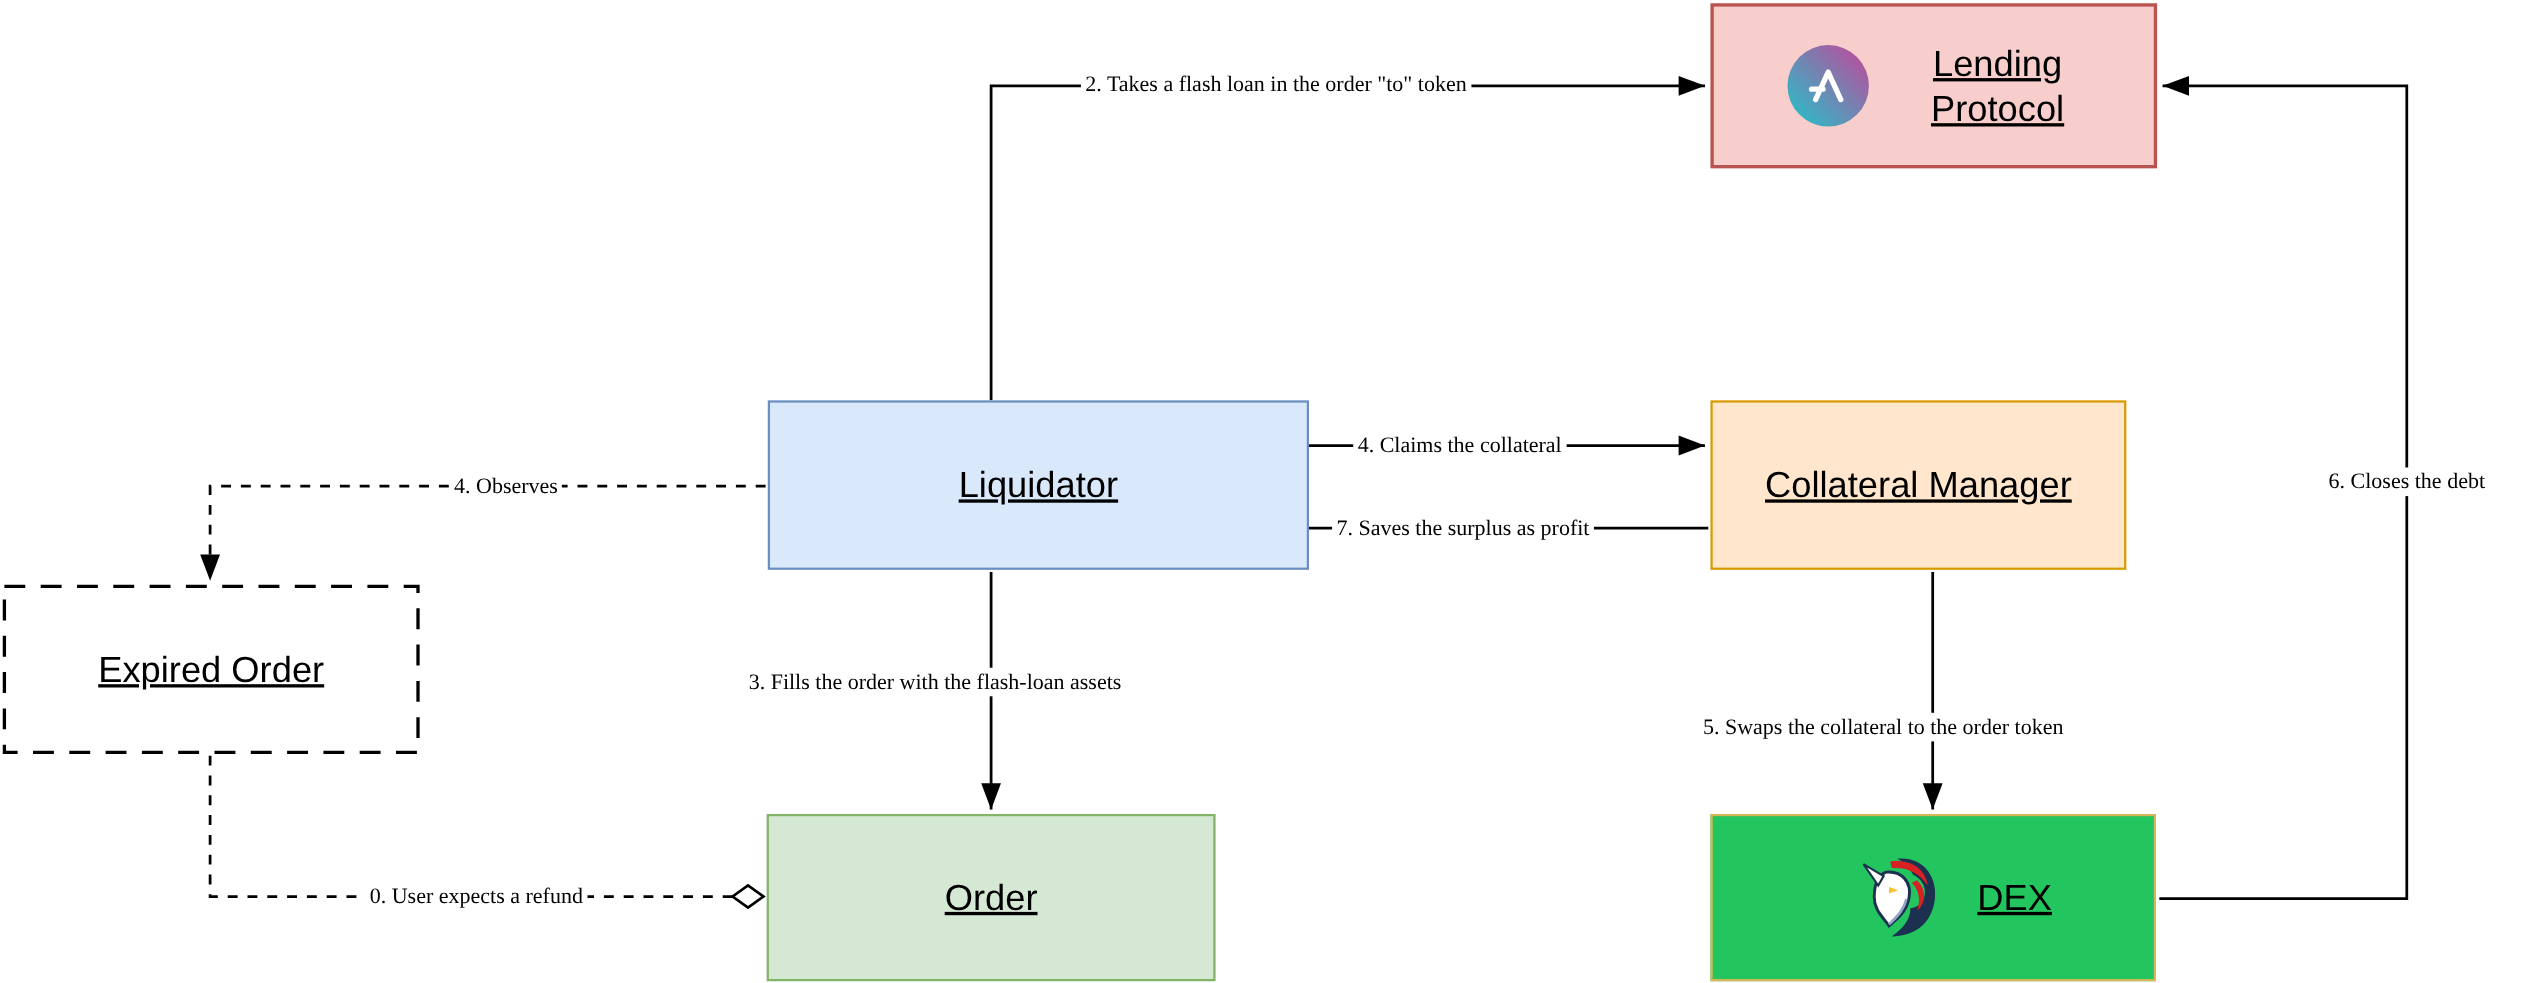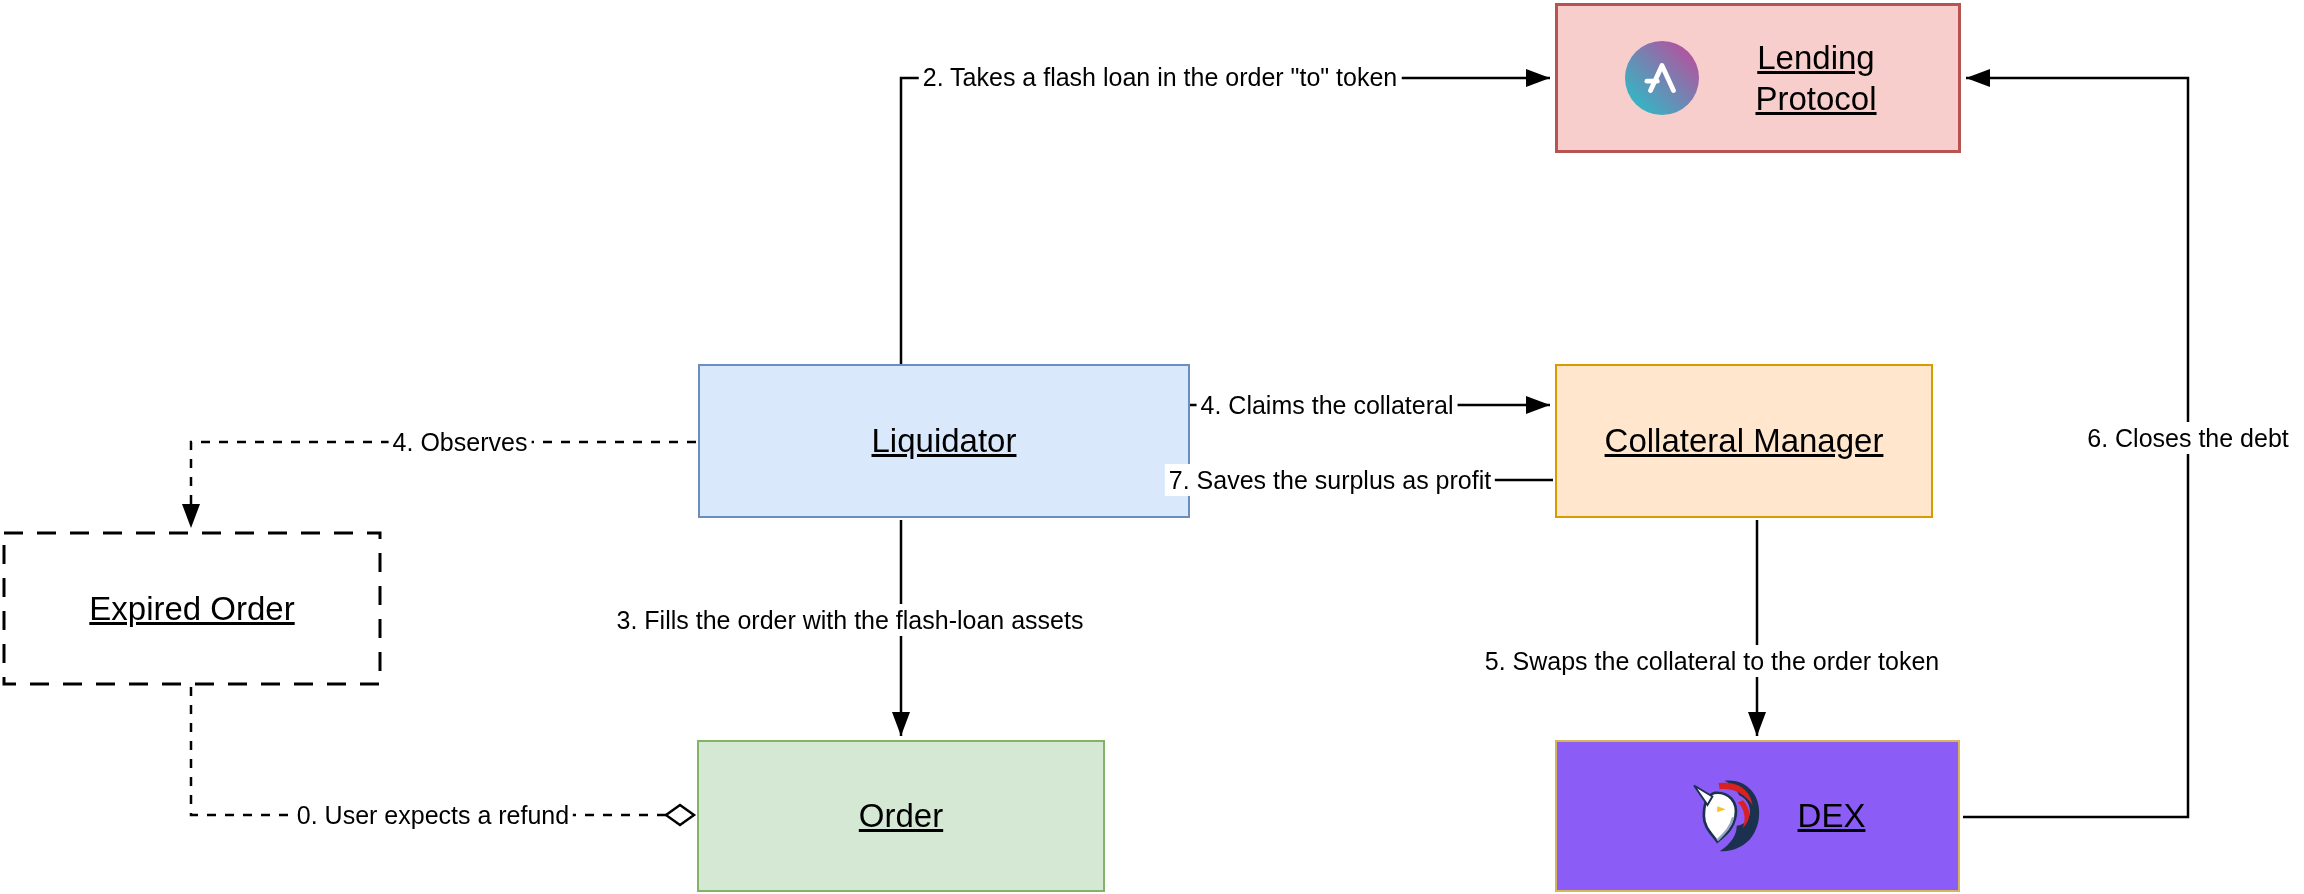--- a/index.html
+++ b/index.html
@@ -21,37 +21,38 @@
     justify-content: center;
     font-size: 33px;
     text-align: center;
     text-decoration: underline;
   }
   .node-lending    { left: 1555px; top: 3px;   width: 406px; height: 150px; background: #f8cecc; border: 3px solid #b85450; gap: 42px; }
   .node-liquidator { left: 698px;  top: 364px; width: 492px; height: 154px; background: #dae8fc; border: 2.5px solid #6c8ebf; }
   .node-collateral { left: 1555px; top: 364px; width: 378px; height: 154px; background: #ffe6cc; border: 2.5px solid #d79b00; }
   .node-expired    { left: 4px;    top: 533px; width: 376px; height: 151px; background: transparent; }
   .node-user       { left: 697px;  top: 740px; width: 408px; height: 152px; background: #d5e8d4; border: 2.5px solid #82b366; }
-  .node-dex        { left: 1555px; top: 740px; width: 405px; height: 152px; background: #8b5cf6; border: 2.5px solid #d6b656; gap: 30px; padding-left: 36px; }
+  .node-dex        { left: 1555px; top: 740px; width: 405px; height: 152px; background: #22c55e; border: 2.5px solid #d6b656; gap: 30px; padding-left: 36px; }
   .wrap-label { width: 150px; line-height: 1.25; }
   .aave-badge {
     width: 74px; height: 74px; border-radius: 50%;
     background: linear-gradient(45deg, #2ebac6 10%, #b6509e 90%);
     display: flex; align-items: center; justify-content: center;
     flex: 0 0 auto;
   }
   .oneinch-badge { width: 82px; height: 78px; flex: 0 0 auto; }
   .edge-label {
     position: absolute;
     transform: translate(-50%, -50%);
     background: #ffffff;
-    font-size: 25px;
+    font-size: 20px;
     line-height: 1.2;
     padding: 1px 4px;
     white-space: nowrap;
+    font-family: Liberation Serif, serif;
   }
 </style>
 </head>
 <body>
 
 <div id="canvas">
 
   <svg id="wires" width="2304" height="894" viewBox="0 0 2304 894">
     <defs>
       <marker id="arrow" markerUnits="userSpaceOnUse" markerWidth="30" markerHeight="24" refX="27" refY="12" orient="auto">

